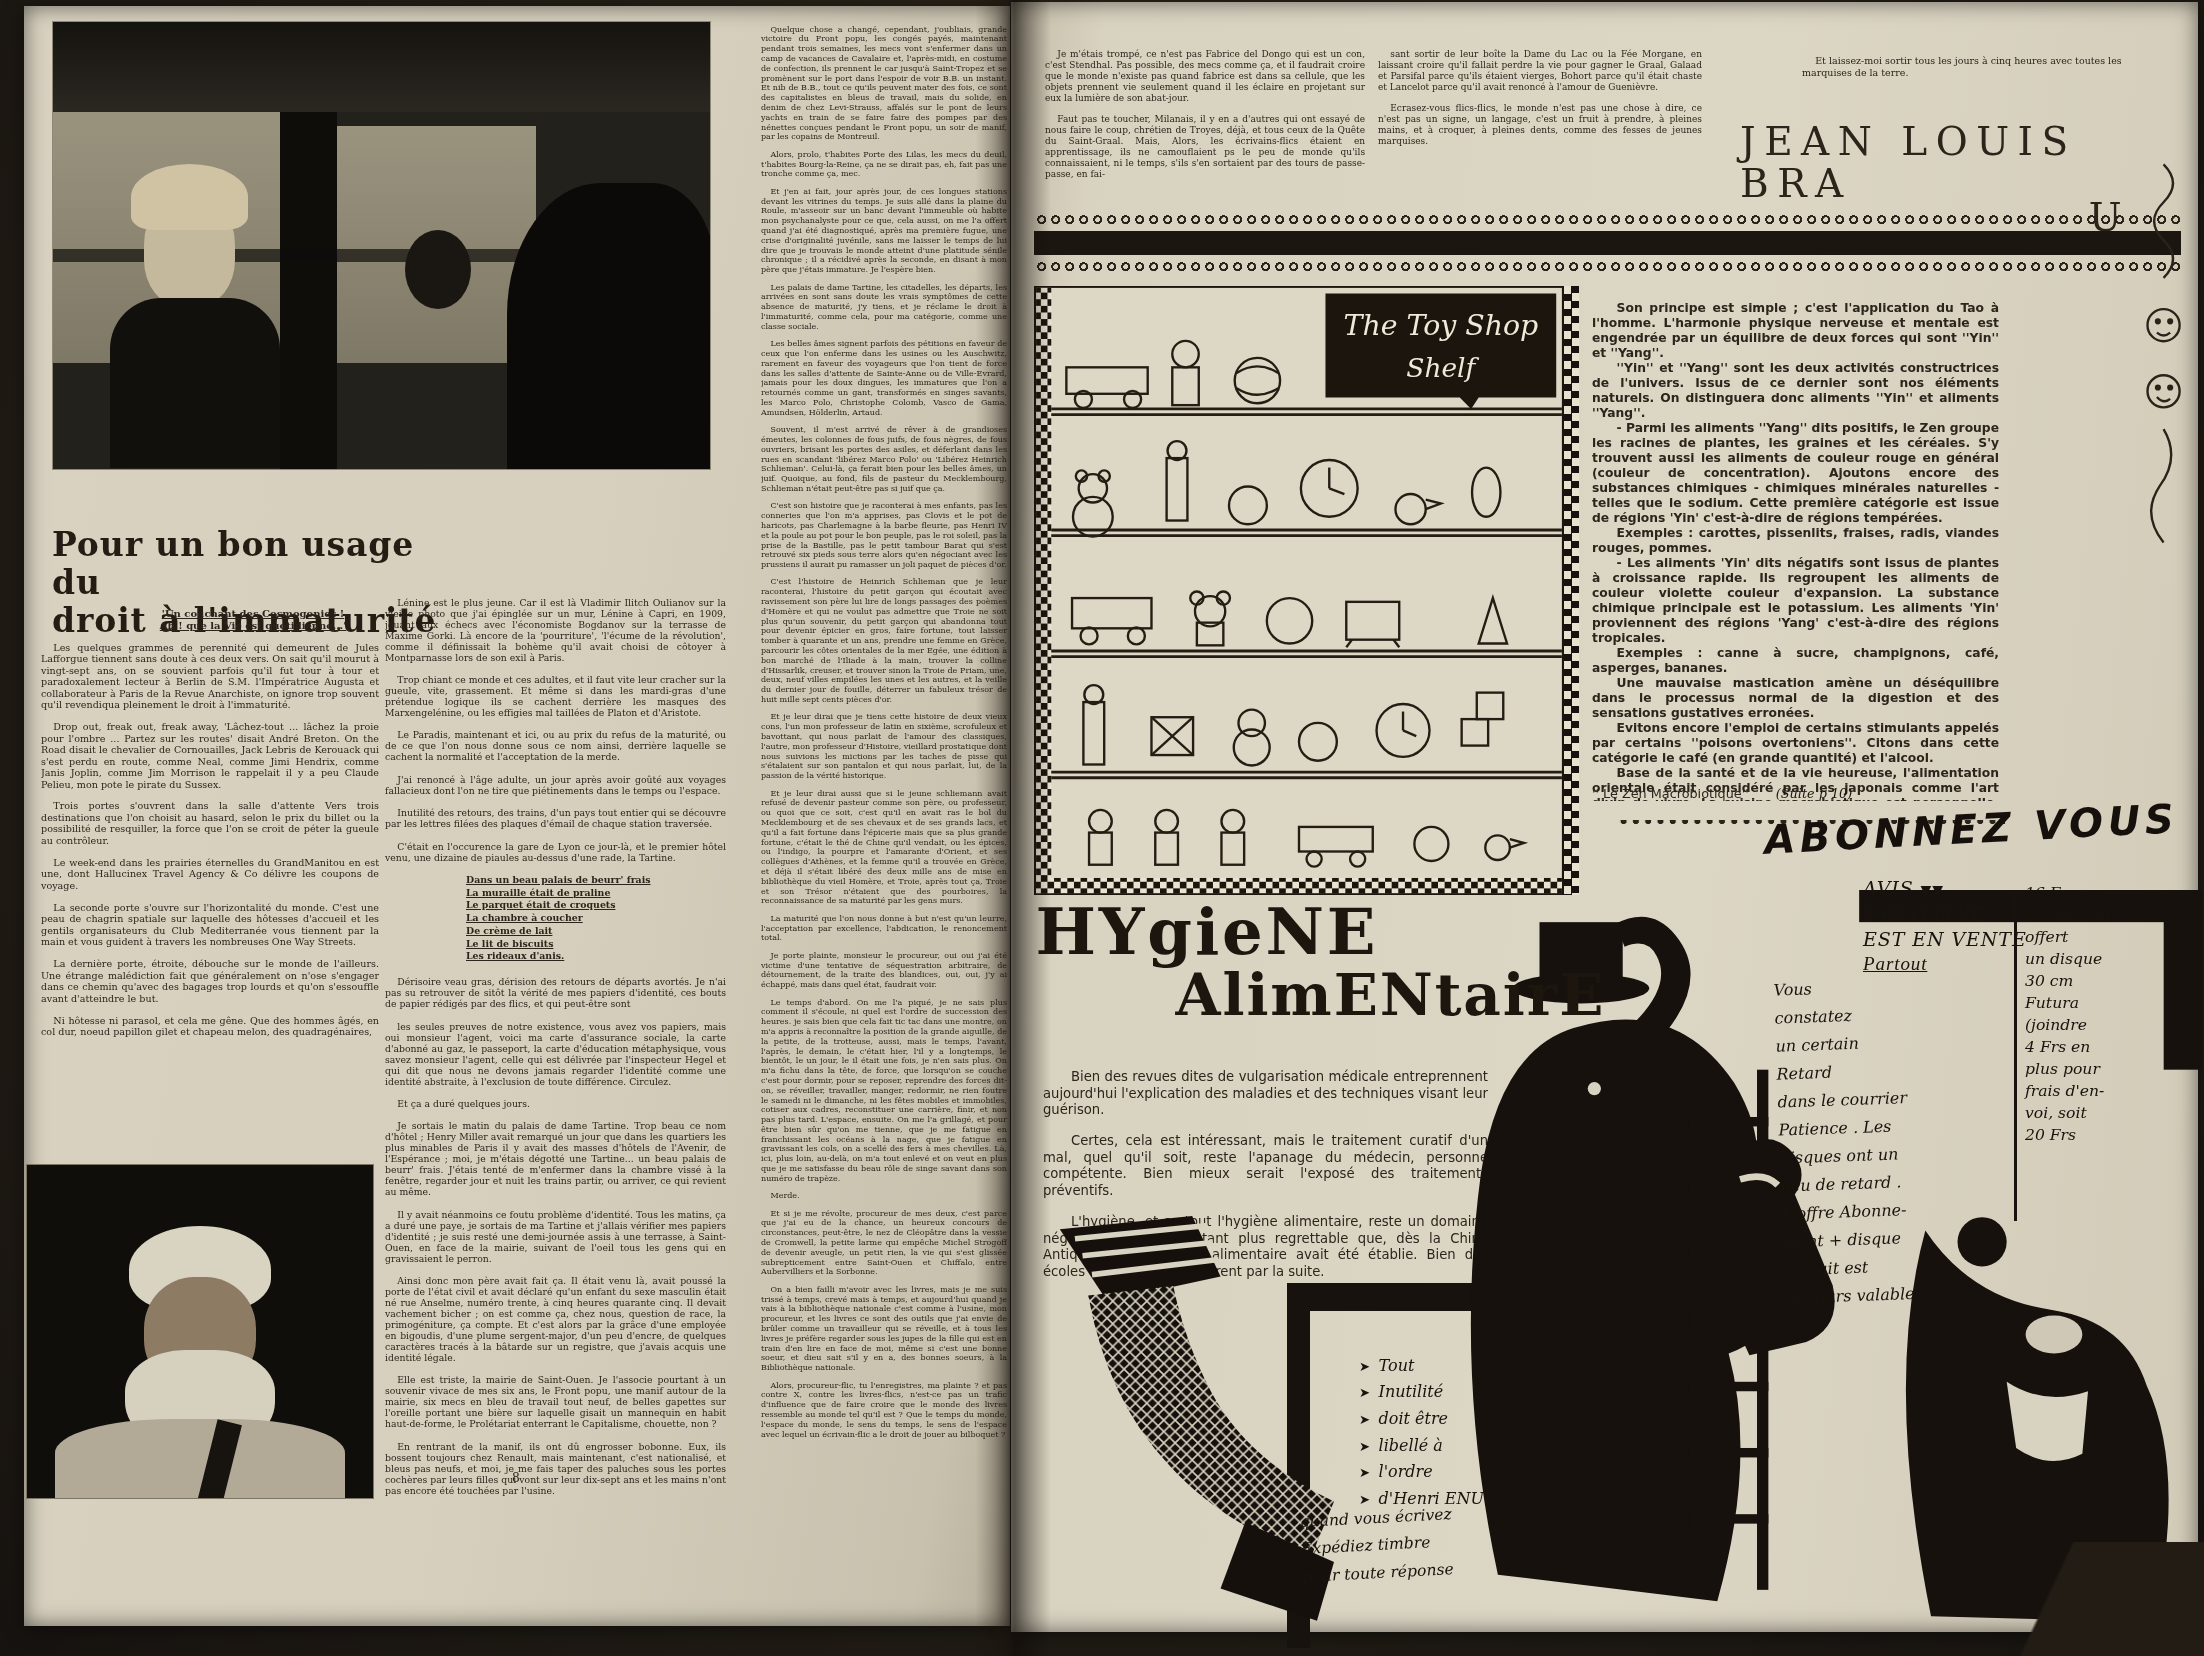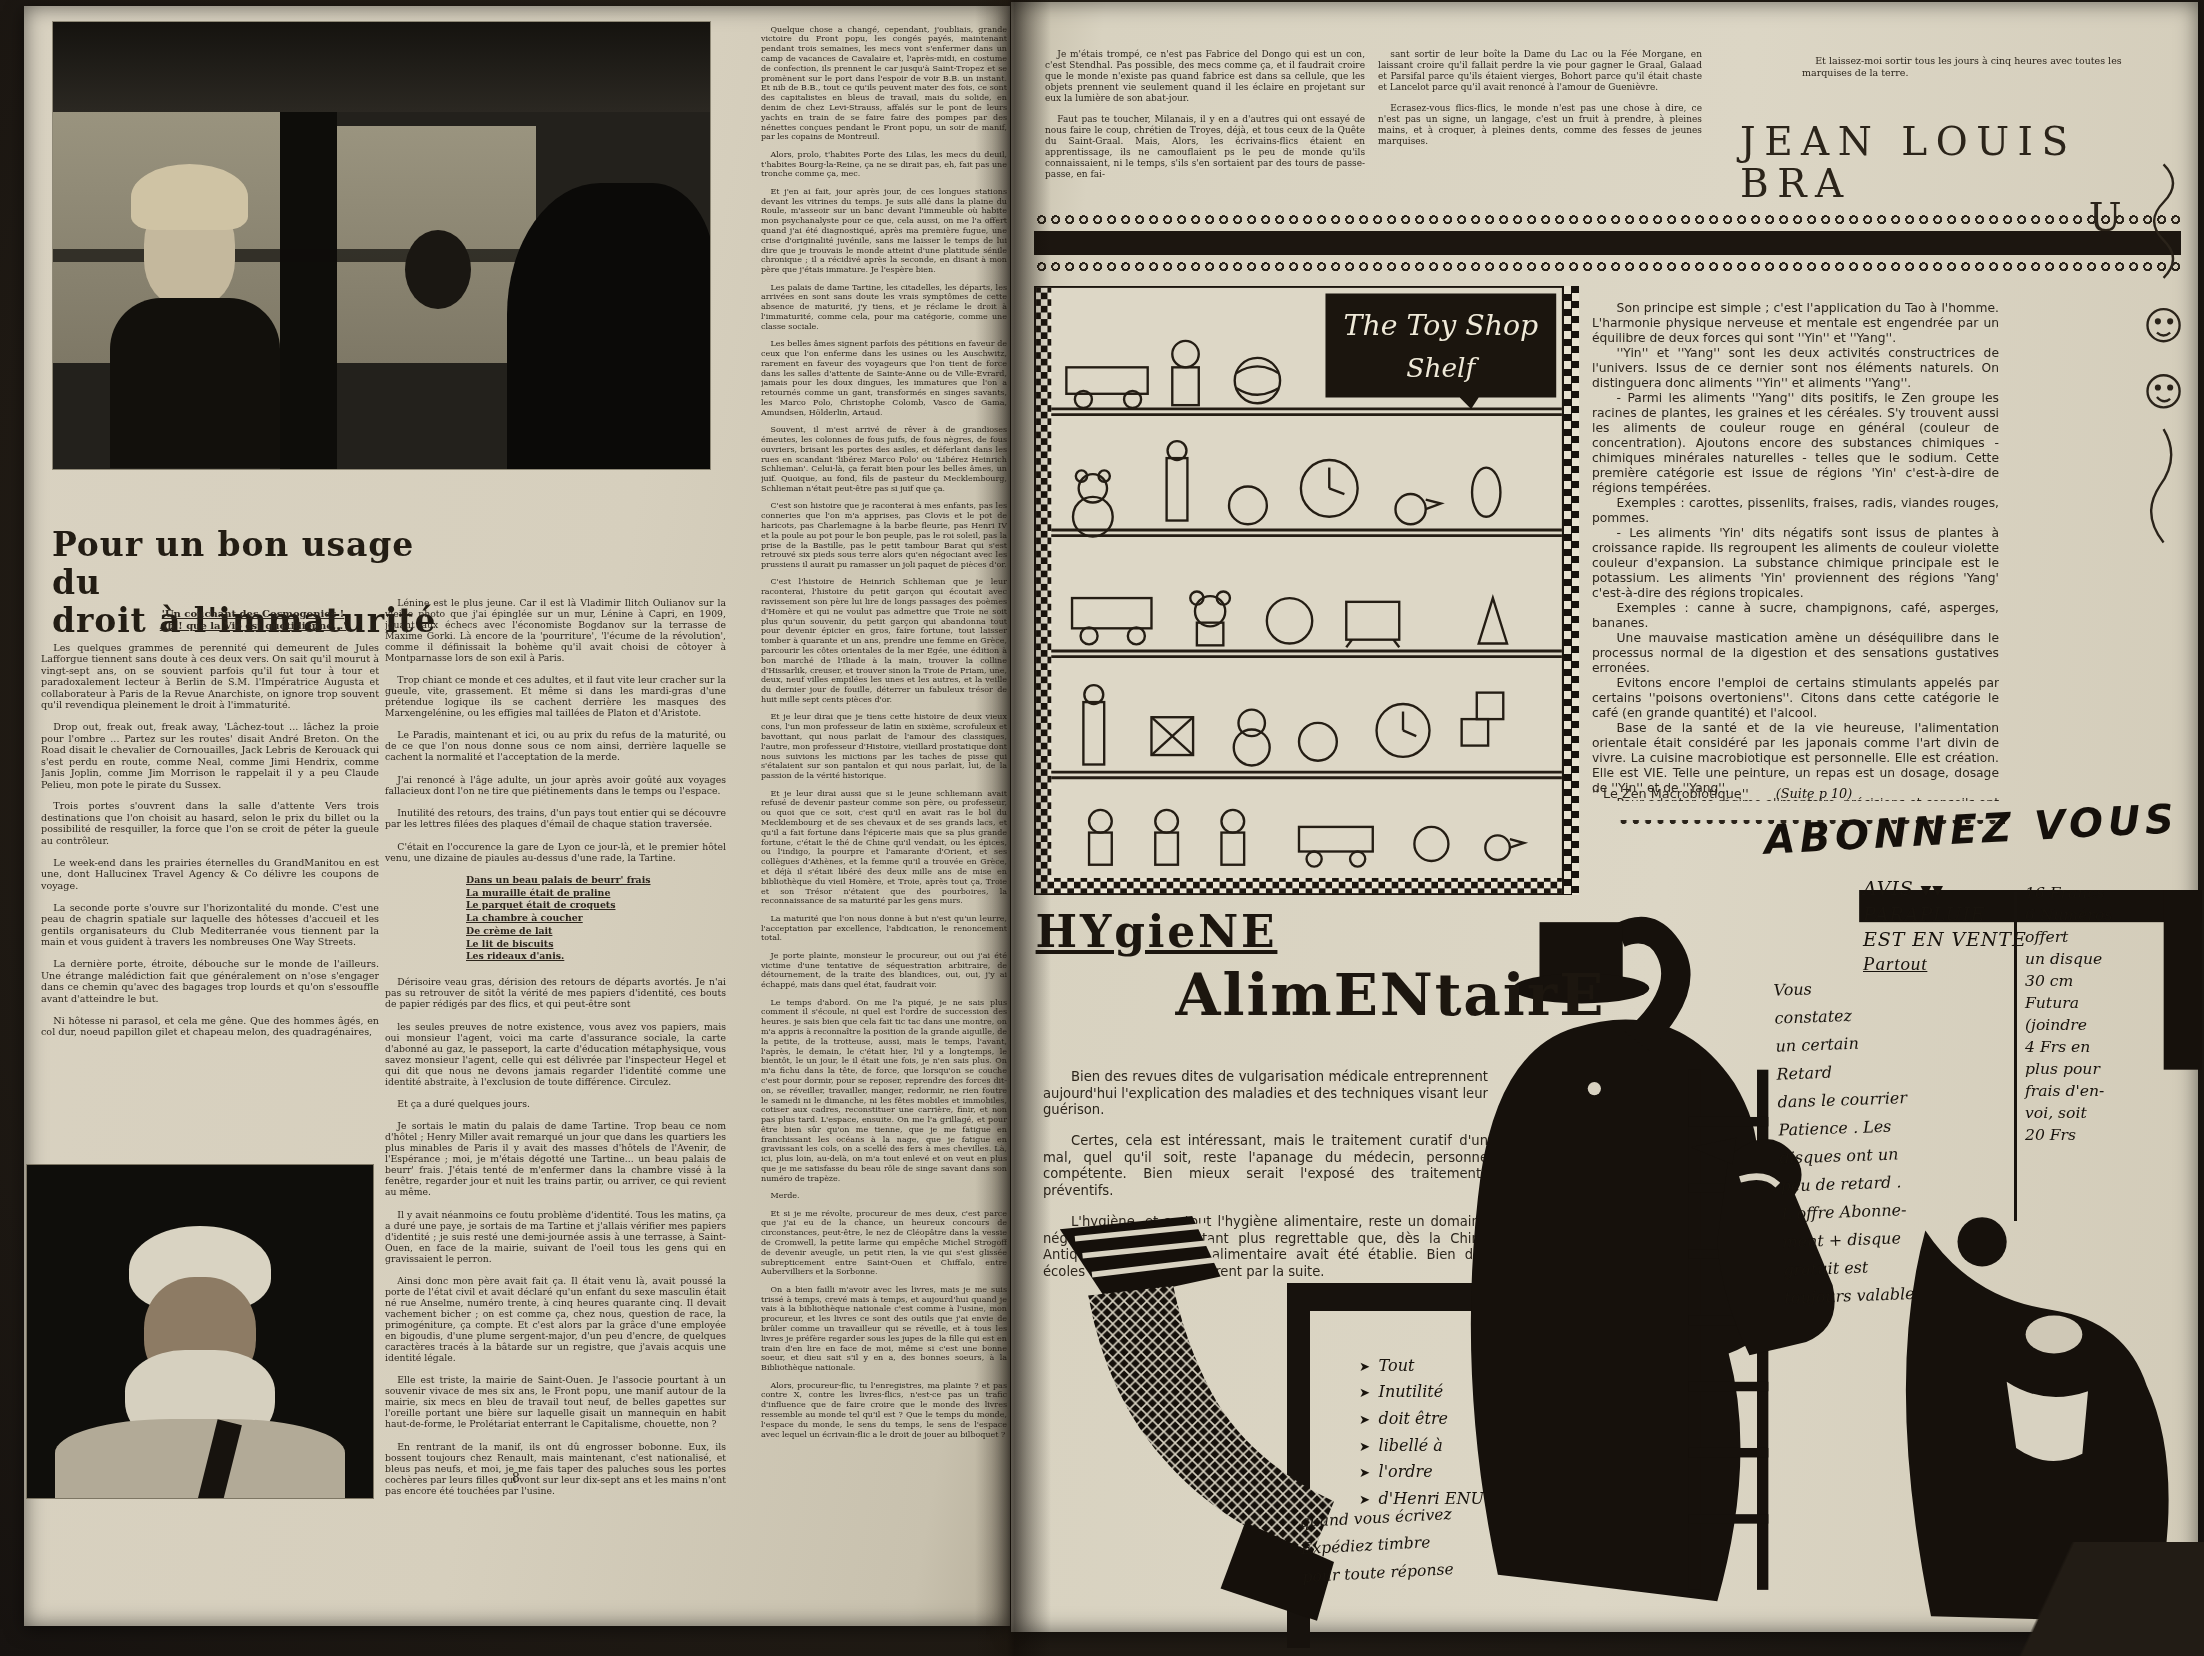--- a/index.html
+++ b/index.html
@@ -53,32 +53,32 @@
   .rings{background-image:radial-gradient(circle at 7.6px 7.6px,rgba(0,0,0,0) 0 2.3px,#2a231a 2.4px 4.4px,rgba(0,0,0,0) 4.5px);
     background-size:14px 15px;background-repeat:repeat-x;height:15px;}
   #ringsA{left:23px;top:210px;width:1147px;}
   #ringsB{left:23px;top:257px;width:1147px;}
   #blackband{left:23px;top:229px;width:1147px;height:24.6px;background:#1c1610;}
 
   #toy-panel{left:23px;top:284px;width:530px;height:609px;}
   #checker-v{left:553px;top:284px;width:15px;height:609px;
     background:conic-gradient(#17120d 0 25%,#e7e1d0 0 50%,#17120d 0 75%,#e7e1d0 0);background-size:15px 15px;}
   #macro{left:581px;top:299px;width:407px;height:500px;font-family:"DejaVu Sans",sans-serif;
-    font-size:12.3px;line-height:15px;overflow:hidden;}
+    font-size:12.3px;line-height:15px;overflow:hidden;font-weight:bold;}
   #macro .para{margin:0;text-indent:24.6px;text-align:justify;}
   #zen-line{left:581px;top:784px;width:407px;font-family:"DejaVu Sans",sans-serif;font-size:12.8px;}
   .hw{font-family:"DejaVu Serif",serif;font-style:italic;color:#18130d;}
   #scallop{left:606px;top:818px;width:388px;height:12.3px;
     background-image:radial-gradient(circle at 6.6px 0.9px,#2a231a 0 3px,rgba(0,0,0,0) 3.4px);
     background-size:12.3px 12.3px;background-repeat:repeat-x;}
   #abonnez{left:753px;top:804px;font-family:"DejaVu Sans",sans-serif;font-weight:bold;font-size:40px;
     letter-spacing:4.7px;transform:rotate(-3deg);color:#15100b;z-index:5;}
 
   #hygiene-title{left:24.6px;top:897px;font-family:"DejaVu Serif",serif;font-weight:bold;color:#1c160f;z-index:4;}
-  #hygiene-title .l1{font-size:44px;line-height:66px;letter-spacing:2.8px;text-decoration:underline;}
+  #hygiene-title .l1{font-size:64px;line-height:66px;letter-spacing:2.8px;}
   #hygiene-title .l2{font-size:58px;line-height:61px;margin-left:140px;letter-spacing:1.9px;}
   #hygiene{left:32px;top:1067px;width:445px;font-family:"DejaVu Sans",sans-serif;font-size:13.2px;line-height:16.7px;}
   #hygiene .para{margin-bottom:14px;text-indent:28px;}
 
   #sign-frame{left:276px;top:1281px;width:326px;height:337px;border-top:28px solid #17120d;border-left:23px solid #17120d;z-index:1;}
   #reglement{left:348px;top:1351px;z-index:5;font-size:16px;line-height:25.6px;}
   #reglement .arr{font-style:normal;margin-right:8.5px;font-size:13.2px;}
   #reponse{left:290px;top:1503px;font-size:15.6px;line-height:27.4px;transform:rotate(-3deg);z-index:5;}
   #avis{left:852px;top:874px;font-size:19px;line-height:24.6px;z-index:5;letter-spacing:0.9px;}
   #avis .arrow{font-style:normal;font-size:14px;}

